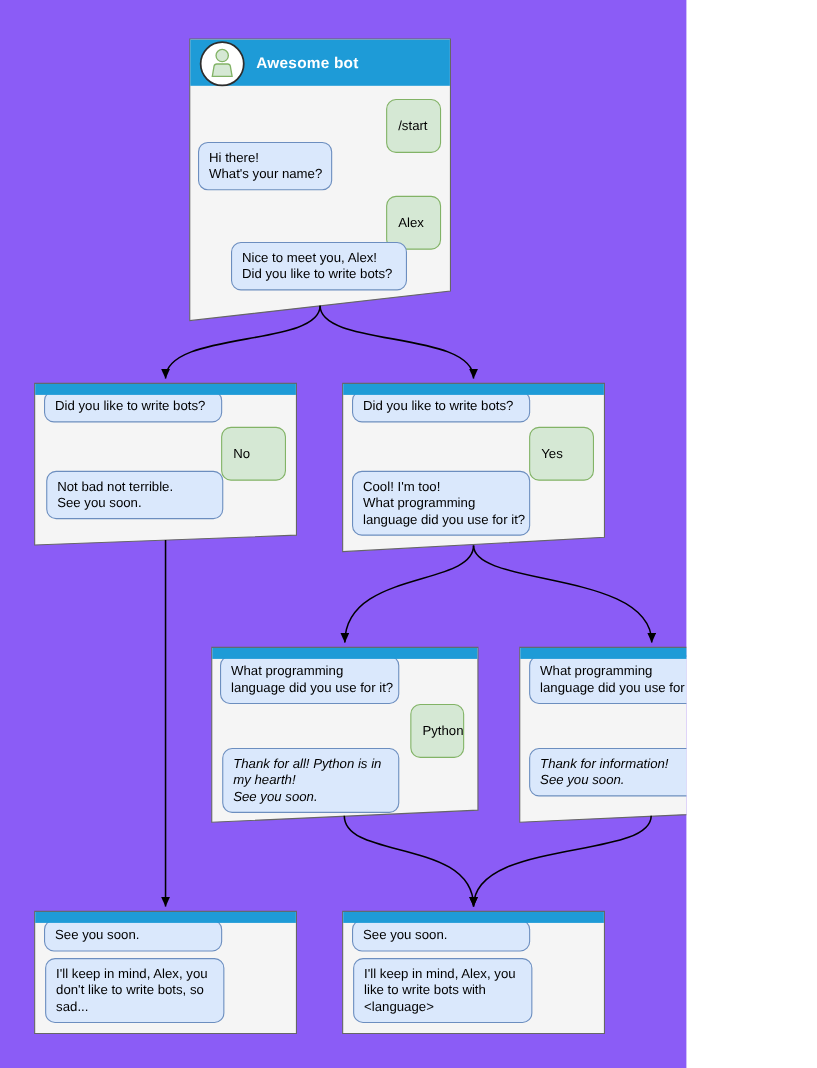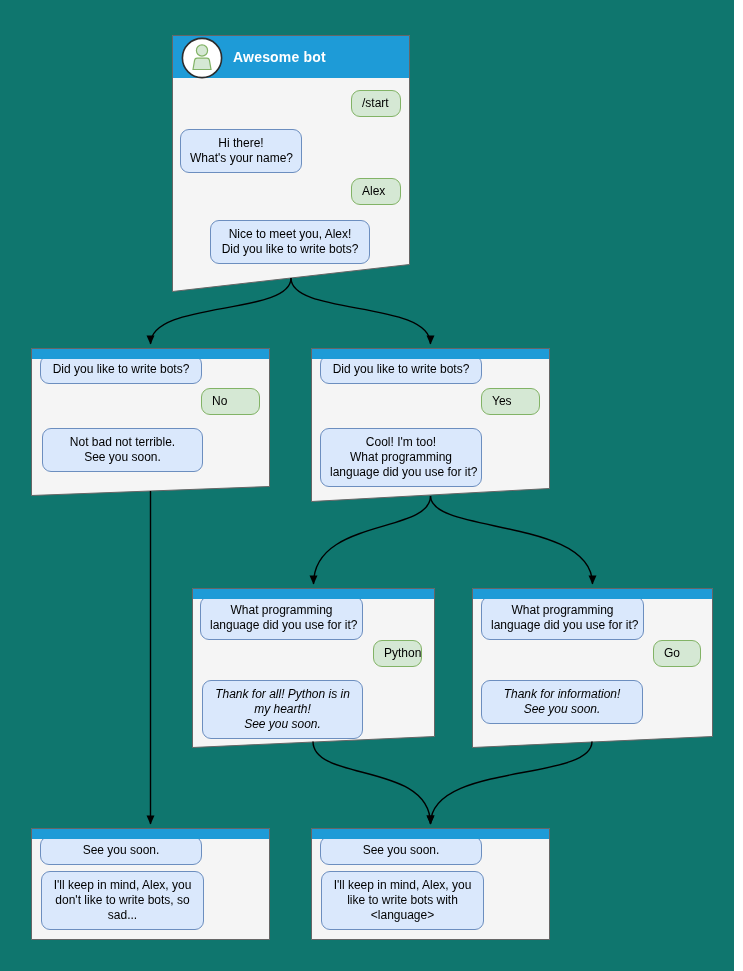--- a/index.html
+++ b/index.html
@@ -8,21 +8,21 @@
     --card_border:#666666;
     --bot_bubble_fill:#DAE8FC;
     --bot_bubble_border:#6C8EBF;
     --user_bubble_fill:#D5E8D4;
     --user_bubble_border:#82B366;
     --connector_color:#000000;
     --title_color:#FFFFFF;
   }
   html,body{margin:0;padding:0;background:#ffffff;}
   #canvas{
-    position:relative;width:734px;height:971px;background:#0f766e;overflow:hidden;
+    position:relative;width:624px;height:971px;background:#8b5cf6;overflow:hidden;
     font-family:"Liberation Sans",sans-serif;
   }
   #edge-layer{position:absolute;left:0;top:0;z-index:0;}
   .window{position:absolute;z-index:1;}
   .subheader{
     position:absolute;left:1px;right:1px;top:1px;height:10px;
     background:var(--header_blue);z-index:3;
   }
   .mainheader{
     position:absolute;left:1px;right:1px;top:1px;height:42px;
@@ -35,26 +35,25 @@
   }
   .avatar{position:absolute;left:8px;top:1px;width:42px;height:42px;}
   .bubble{
     position:absolute;box-sizing:border-box;border-radius:9px;
     font-size:12px;line-height:15px;color:#000;white-space:pre;z-index:2;
   }
   .bot{
     background:var(--bot_bubble_fill);
     border:1px solid var(--bot_bubble_border);
     padding:6px 9px;
-    text-align:center;
   }
   .user{
     background:var(--user_bubble_fill);
     border:1px solid var(--user_bubble_border);
-    padding:5px 10px;
+    padding:16px 10px;
   }
 </style>
 </head>
 <body>
 
 <div id="canvas">
 
   <svg id="edge-layer" width="743" height="971" viewBox="0 0 743 971">
     <defs>
       <marker id="ah" markerWidth="10" markerHeight="9" refX="8.6" refY="4" orient="auto" markerUnits="userSpaceOnUse">

